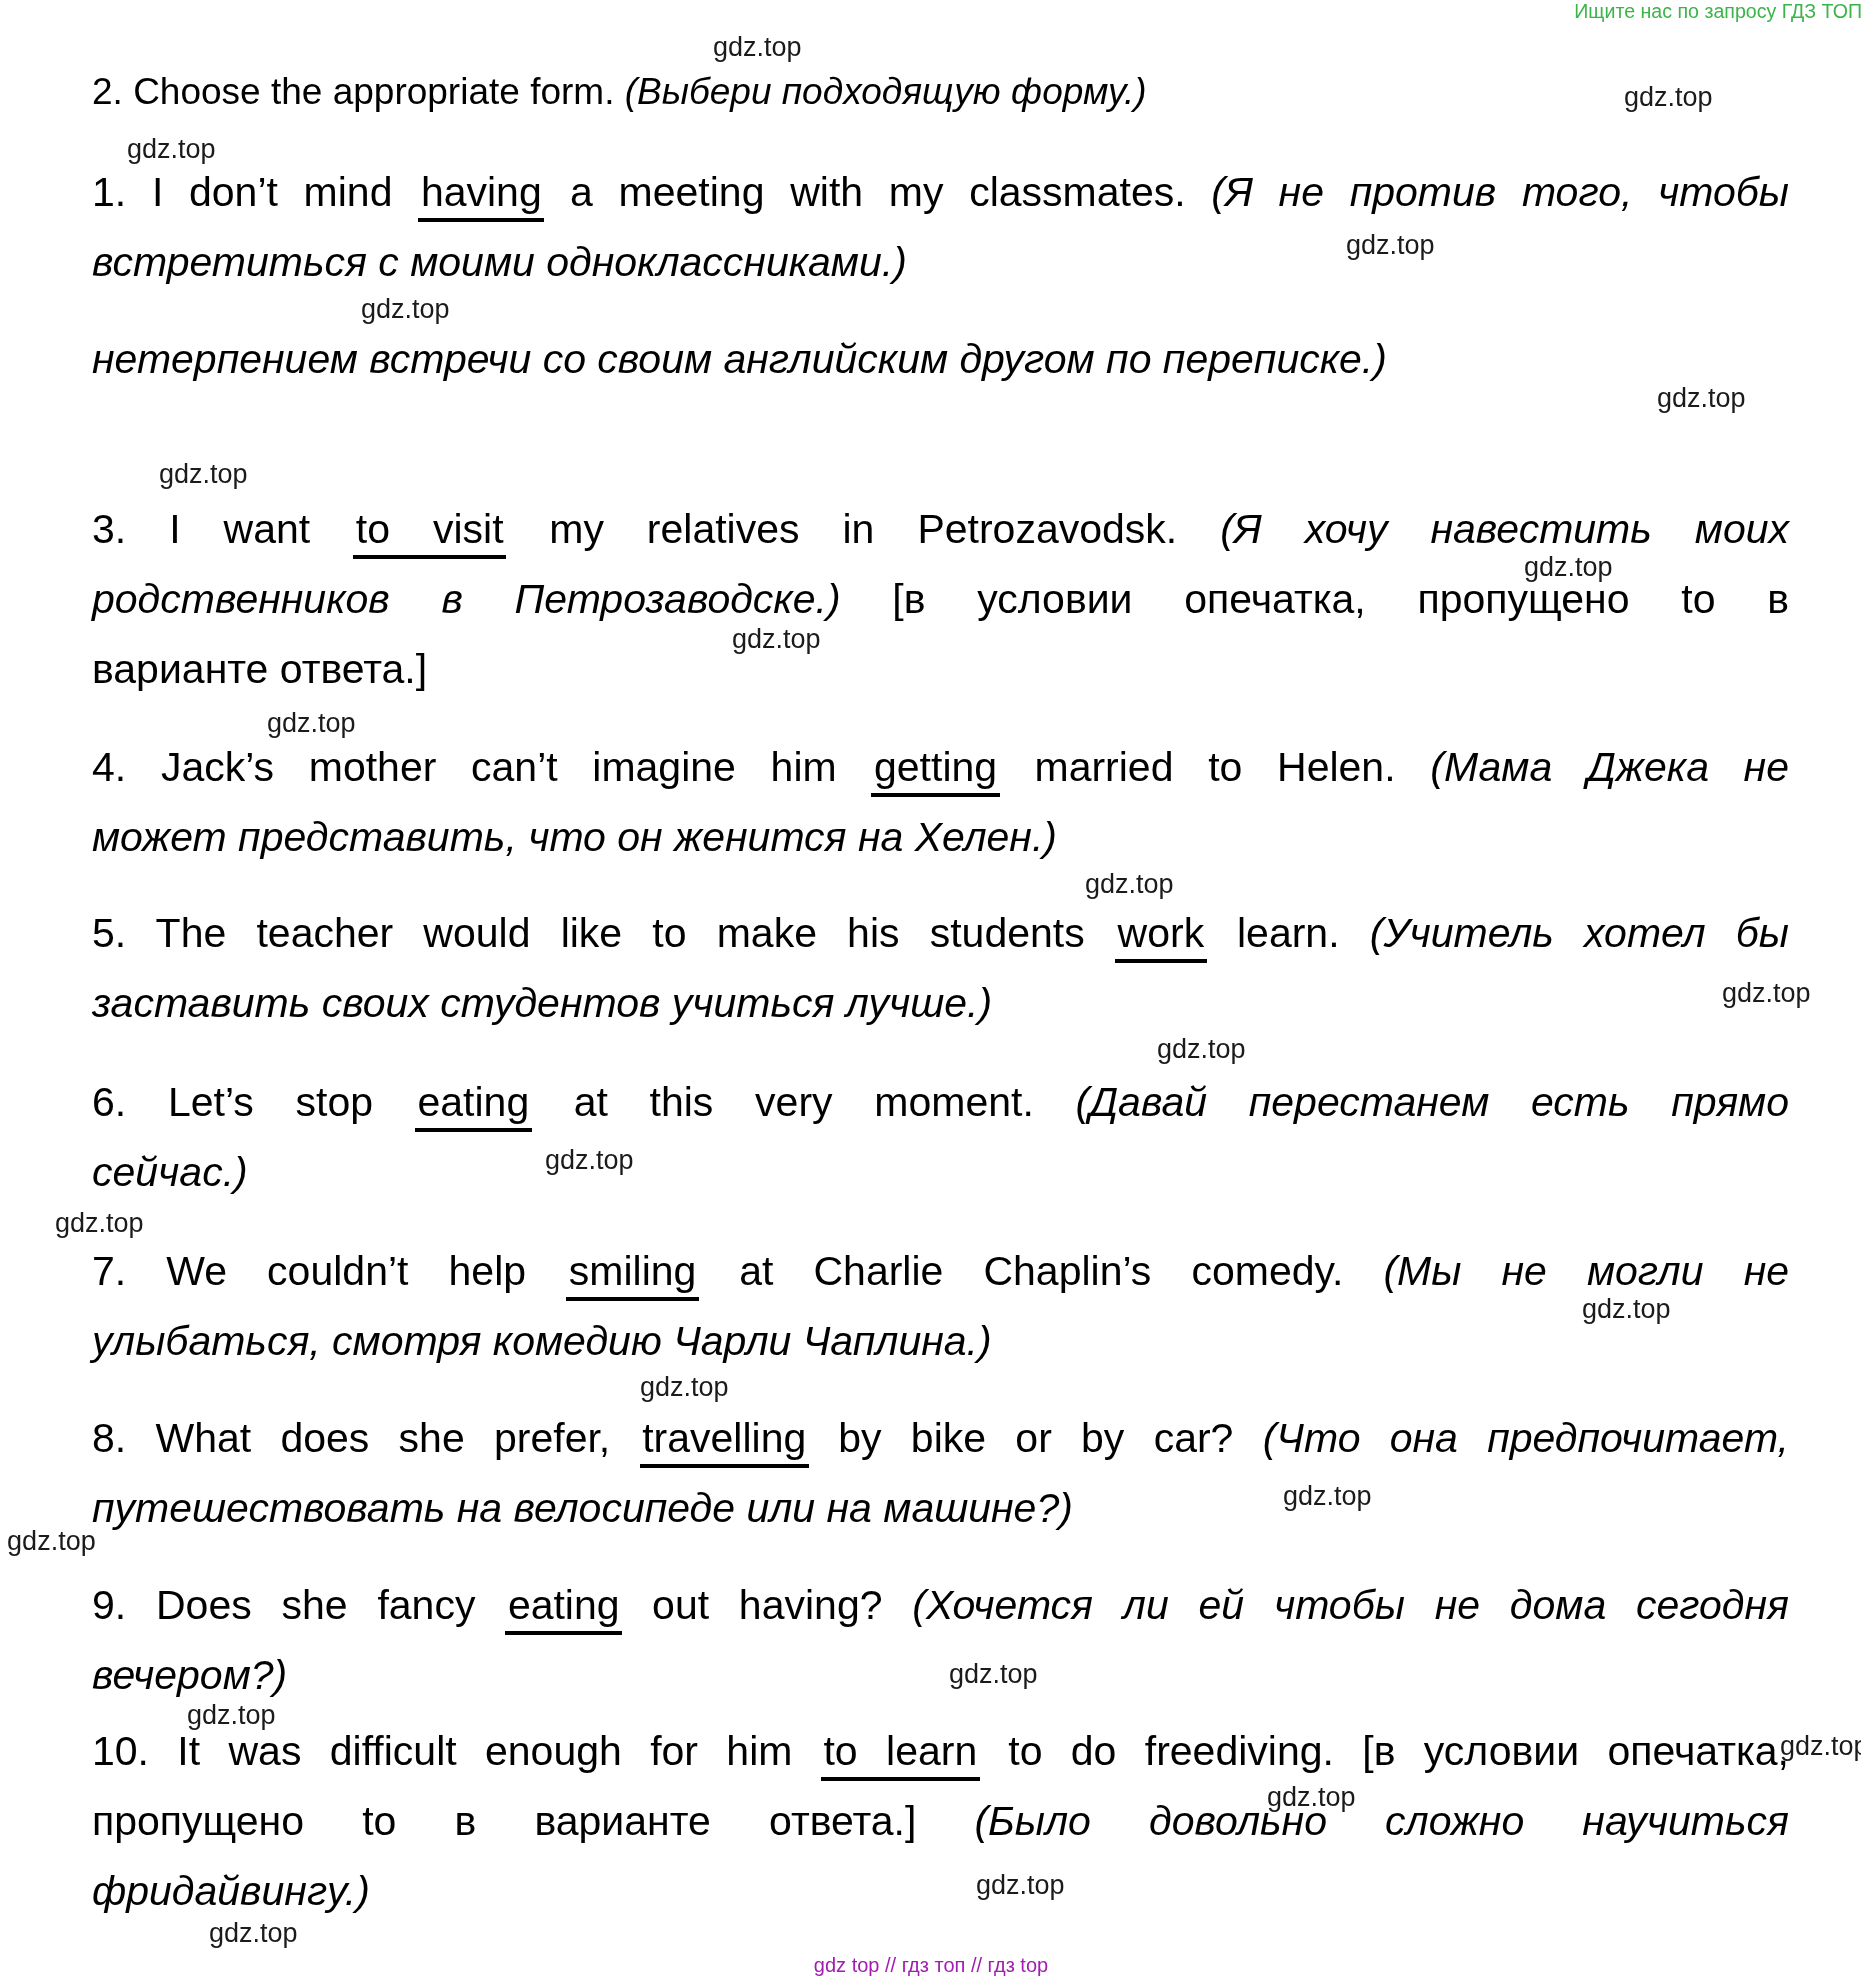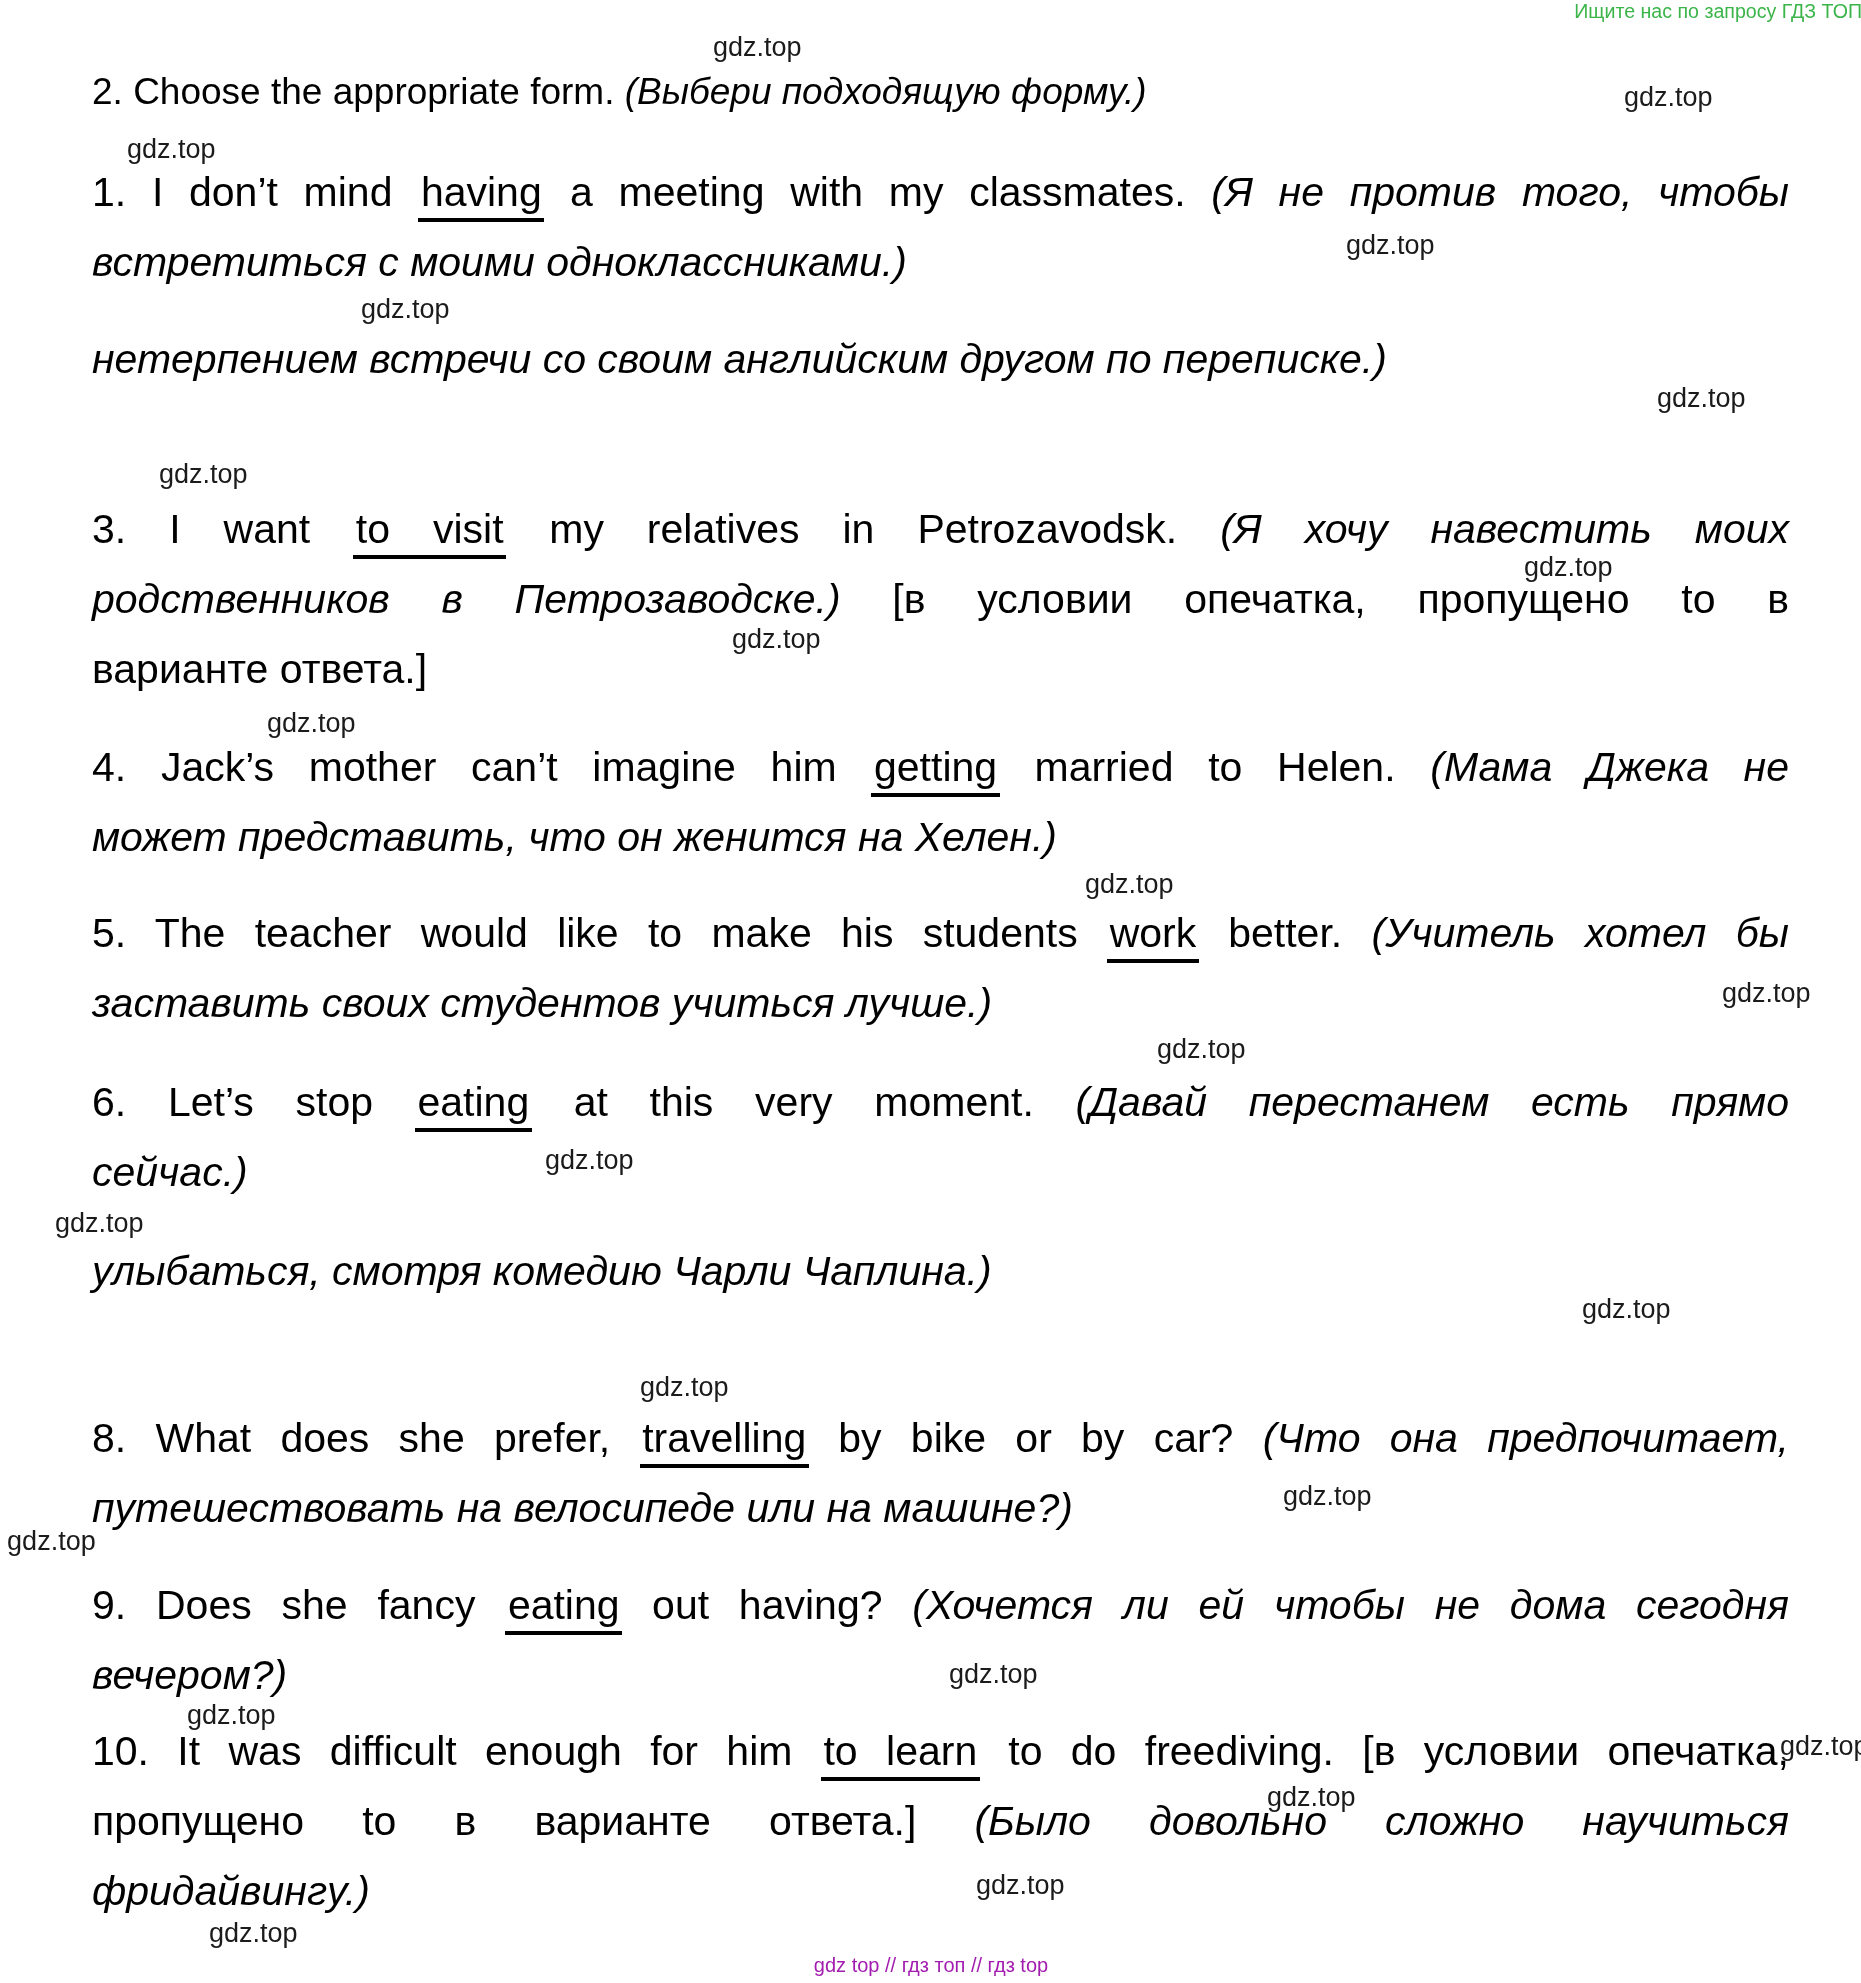--- a/index.html
+++ b/index.html
@@ -83,28 +83,29 @@
       <div class="item" style="top: 494px;">
         <div class="line j"><span class="seg">3. I want </span><span class="seg ul">to visit</span><span class="seg"> my relatives in Petrozavodsk. </span><span class="seg it">(Я хочу навестить моих</span></div>
         <div class="line j"><span class="seg it">родственников в Петрозаводске.)</span><span class="seg"> [в условии опечатка, пропущено to в</span></div>
         <div class="line l"><span class="seg">варианте ответа.]</span></div>
       </div>
       <div class="item" style="top: 732px;">
         <div class="line j"><span class="seg">4. Jack’s mother can’t imagine him </span><span class="seg ul">getting</span><span class="seg"> married to Helen. </span><span class="seg it">(Мама Джека не</span></div>
         <div class="line l"><span class="seg it">может представить, что он женится на Хелен.)</span></div>
       </div>
       <div class="item" style="top: 898px;">
-        <div class="line j"><span class="seg">5. The teacher would like to make his students </span><span class="seg ul">work</span><span class="seg"> better. </span><span class="seg it">(Учитель хотел бы</span></div>
+        <div class="line j"><span class="seg">5. The teacher would like to make his students </span><span class="seg ul">work</span><span class="seg"> learn. </span><span class="seg it">(Учитель хотел бы</span></div>
         <div class="line l"><span class="seg it">заставить своих студентов учиться лучше.)</span></div>
       </div>
       <div class="item" style="top: 1067px;">
         <div class="line j"><span class="seg">6. Let’s stop </span><span class="seg ul">eating</span><span class="seg"> at this very moment. </span><span class="seg it">(Давай перестанем есть прямо</span></div>
         <div class="line l"><span class="seg it">сейчас.)</span></div>
       </div>
       <div class="item" style="top: 1236px;">
+        <div class="line j"><span class="seg">7. We couldn’t help </span><span class="seg ul">smiling</span><span class="seg"> at Charlie Chaplin’s comedy. </span><span class="seg it">(Мы не могли не</span></div>
         <div class="line l"><span class="seg it">улыбаться, смотря комедию Чарли Чаплина.)</span></div>
       </div>
       <div class="item" style="top: 1403px;">
         <div class="line j"><span class="seg">8. What does she prefer, </span><span class="seg ul">travelling</span><span class="seg"> by bike or by car? </span><span class="seg it">(Что она предпочитает,</span></div>
         <div class="line l"><span class="seg it">путешествовать на велосипеде или на машине?)</span></div>
       </div>
       <div class="item" style="top: 1570px;">
         <div class="line j"><span class="seg">9. Does she fancy </span><span class="seg ul">eating</span><span class="seg"> out having? </span><span class="seg it">(Хочется ли ей чтобы не дома сегодня</span></div>
         <div class="line l"><span class="seg it">вечером?)</span></div>
       </div>

